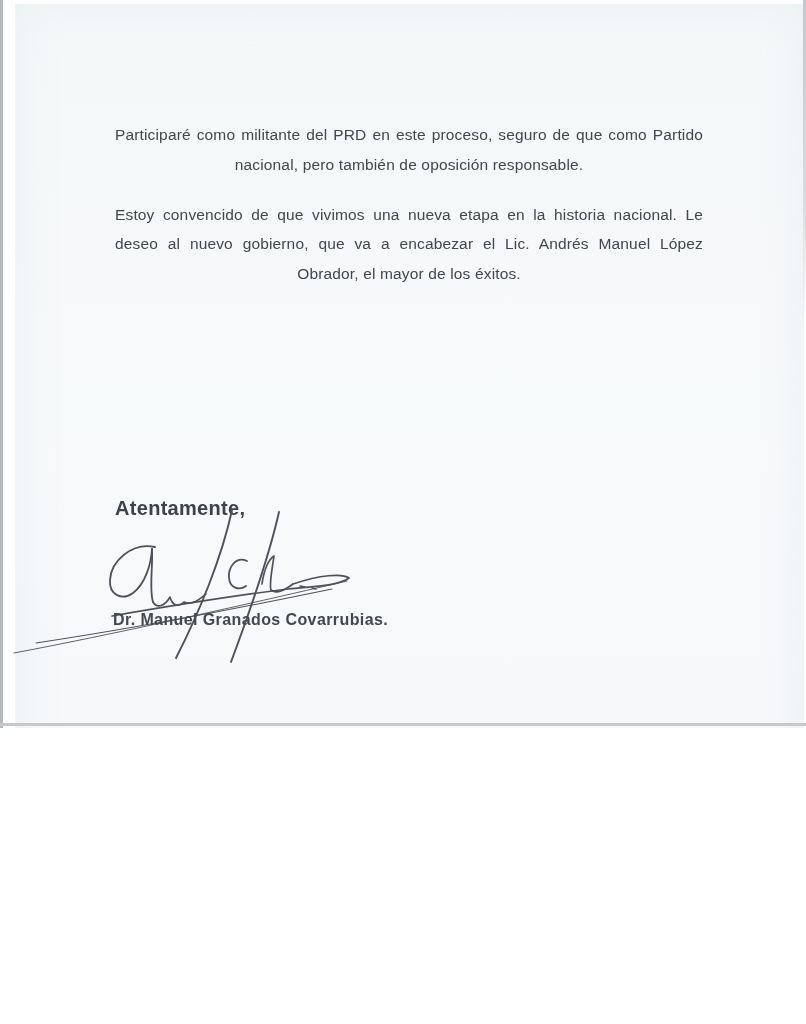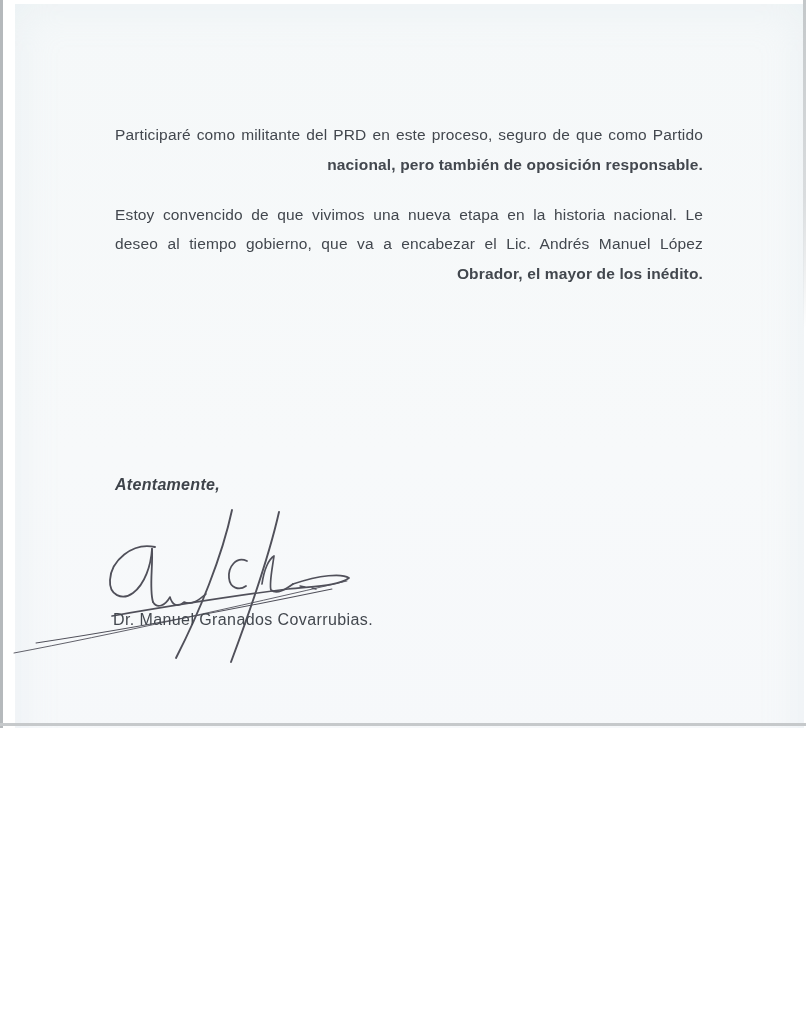--- a/index.html
+++ b/index.html
@@ -49,34 +49,33 @@
   .para { margin: 0 0 20.5px 0; }
   .para:last-child { margin-bottom: 4px; }
   .line {
     height: 29.5px;
     line-height: 29.5px;
     text-align: justify;
     overflow: hidden;
     white-space: normal;
   }
   .line::after { content: ""; display: inline-block; width: 100%; }
-  .line.last { text-align: right; font-weight: bold; }
+  .line.last { text-align: center; }
   .line.last::after { content: none; }
   .closing {
     position: absolute;
-    left: 115px; top: 476px;
-    font-size: 16px; font-weight: bold;
+    left: 115px; top: 497px;
+    font-size: 20px; font-weight: bold;
     color: #3e434a;
     letter-spacing: 0.3px;
-    font-style: italic;
   }
   .signatory {
     position: absolute;
     left: 113px; top: 611px;
-    font-size: 16px; font-weight: normal;
+    font-size: 16px; font-weight: bold;
     color: #43484f;
     letter-spacing: 0.4px;
     text-align: right;
   }
   .signature-svg {
     position: absolute;
     left: 0; top: 485px;
     width: 420px; height: 180px;
     pointer-events: none;
   }
@@ -100,22 +99,22 @@
 
   <div class="paper"></div>
 
   <div class="content">
     <div class="para">
       <div class="line">Participaré como militante del PRD en este proceso, seguro de que como Partido</div>
       <div class="line last">nacional, pero también de oposición responsable.</div>
     </div>
     <div class="para">
       <div class="line">Estoy convencido de que vivimos una nueva etapa en la historia nacional. Le</div>
-      <div class="line">deseo al tiempo gobierno, que va a encabezar el Lic. Andrés Manuel López</div>
-      <div class="line last">Obrador, el mayor de los inédito.</div>
+      <div class="line">deseo al nuevo gobierno, que va a encabezar el Lic. Andrés Manuel López</div>
+      <div class="line last">Obrador, el mayor de los éxitos.</div>
     </div>
   </div>
 
   <div class="closing">Atentamente,</div>
 
   <svg class="signature-svg" viewBox="0 0 420 180" aria-hidden="true">
 
     <path d="M232,25 C222,72 199,128 176,173" stroke-width="1.9"></path>
     <path d="M279,27 C268,76 247,134 231,177" stroke-width="1.9"></path>
 

